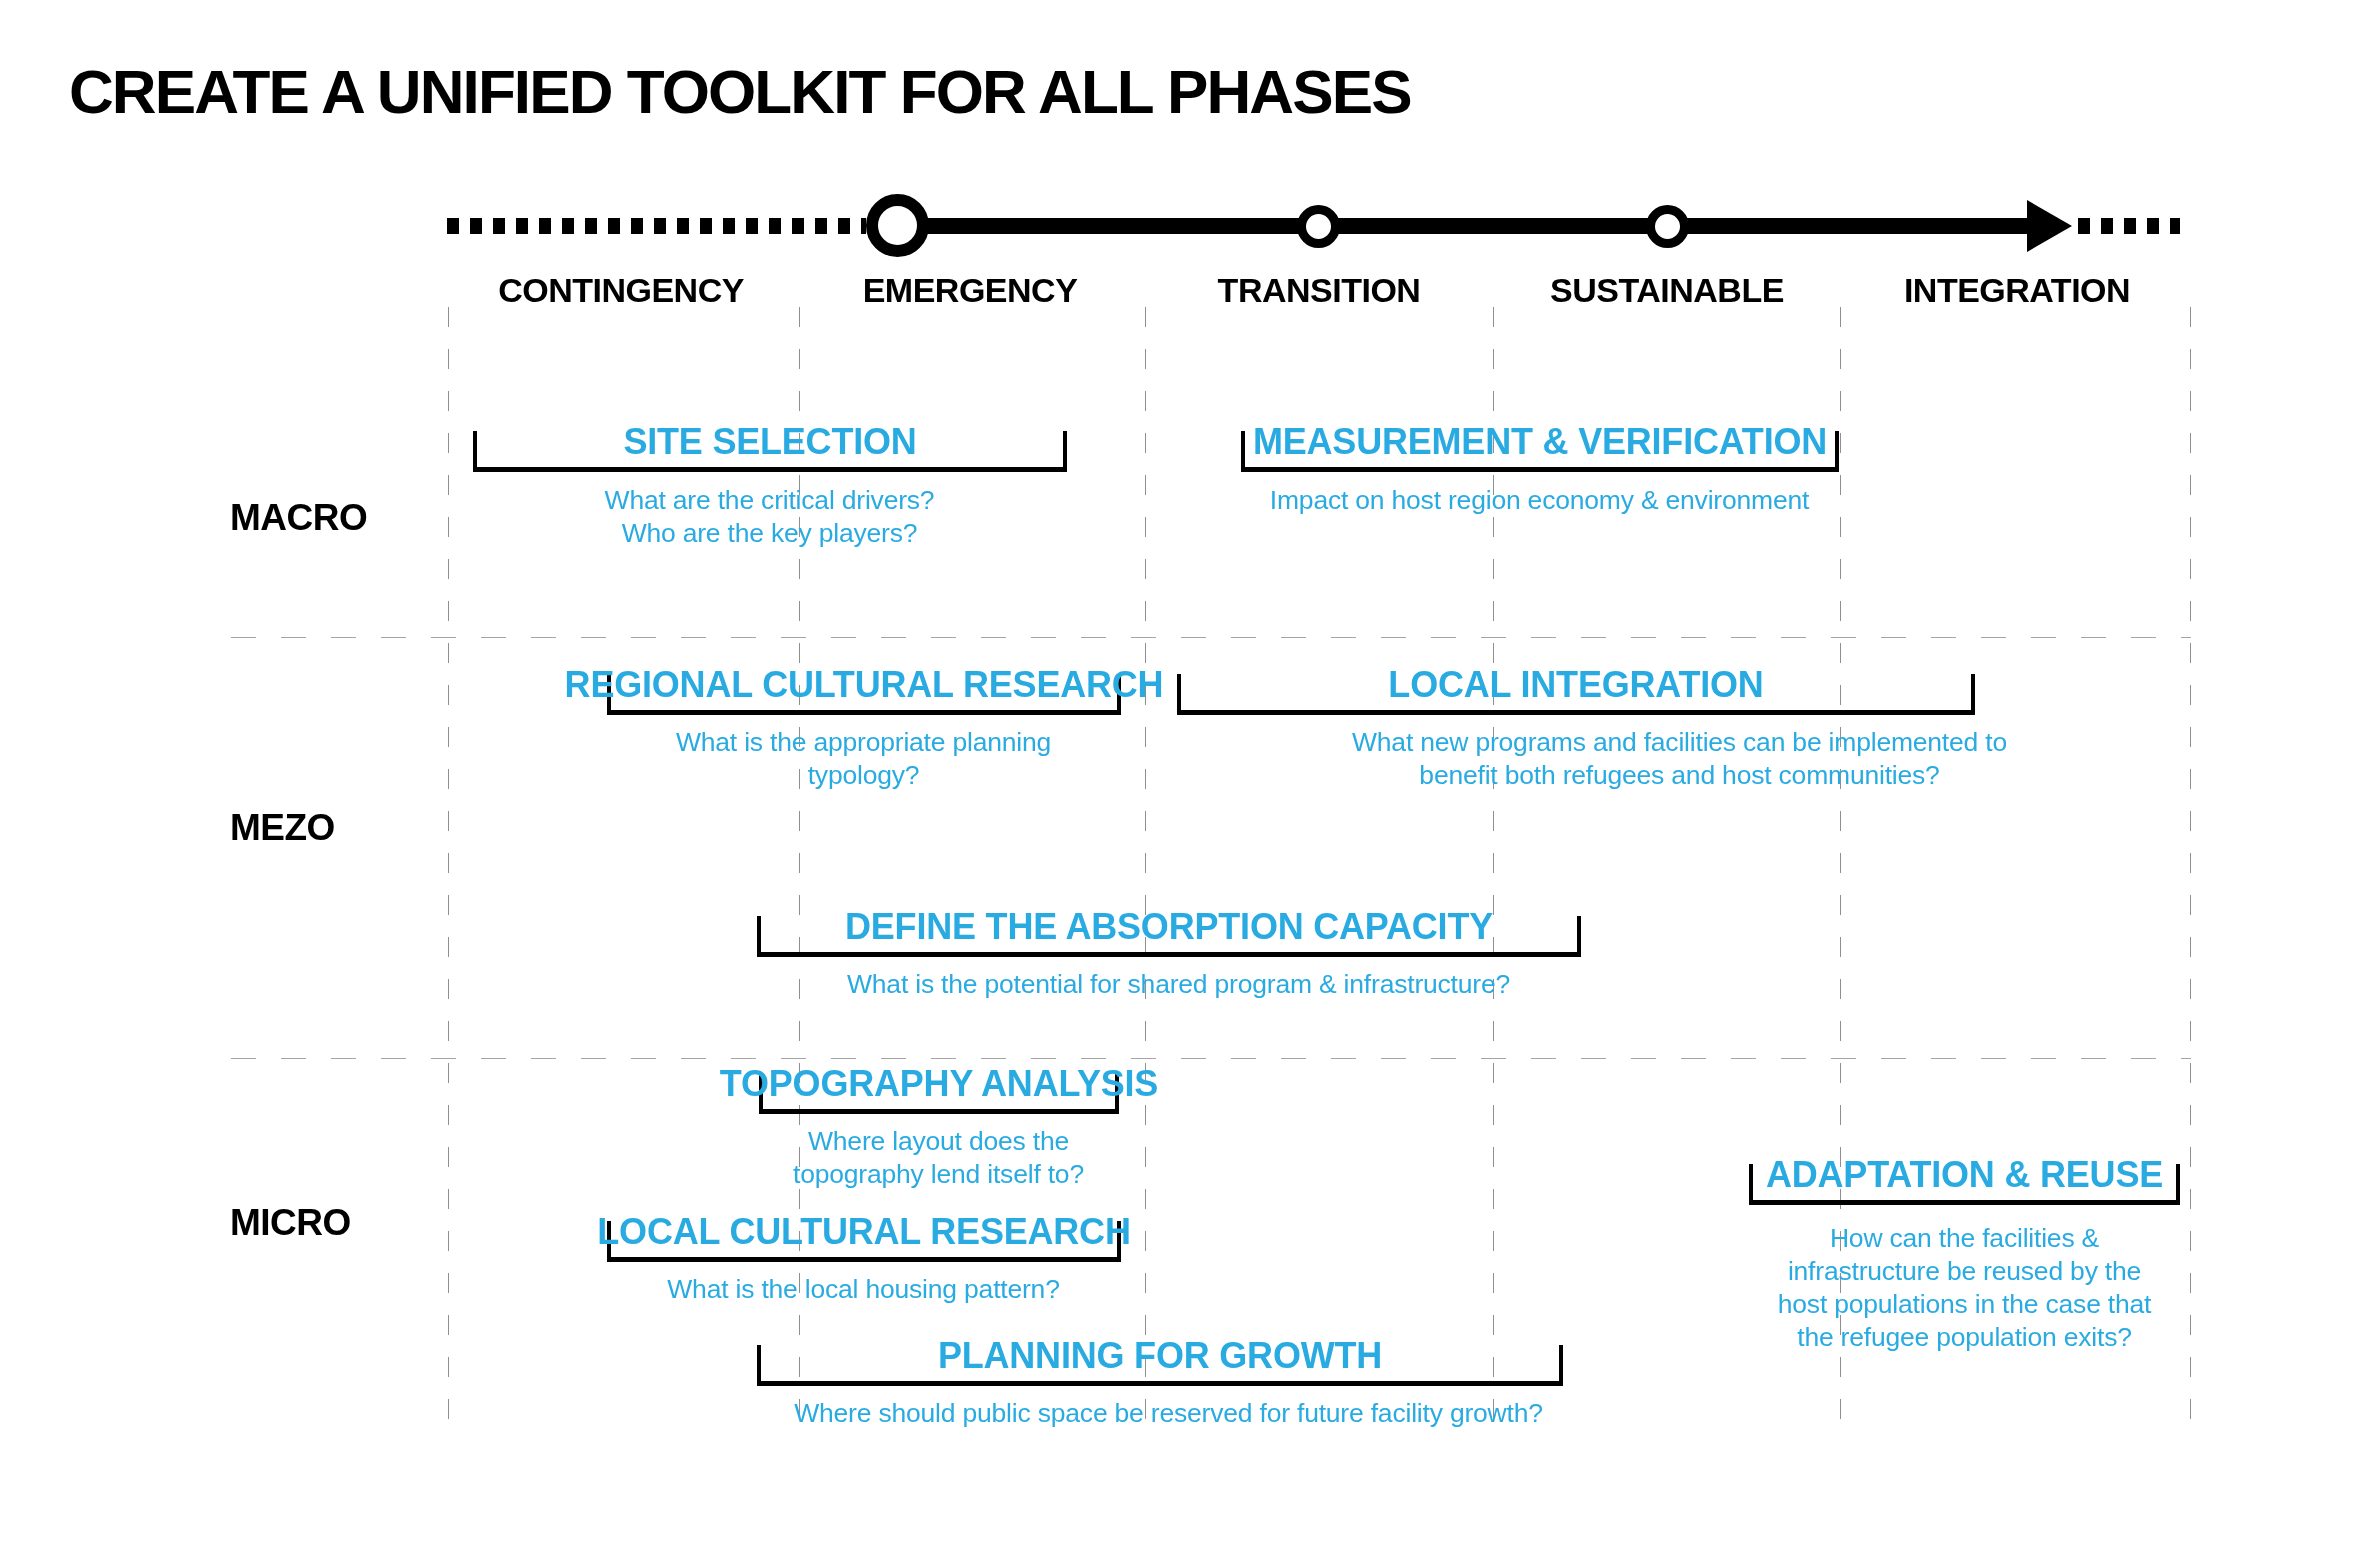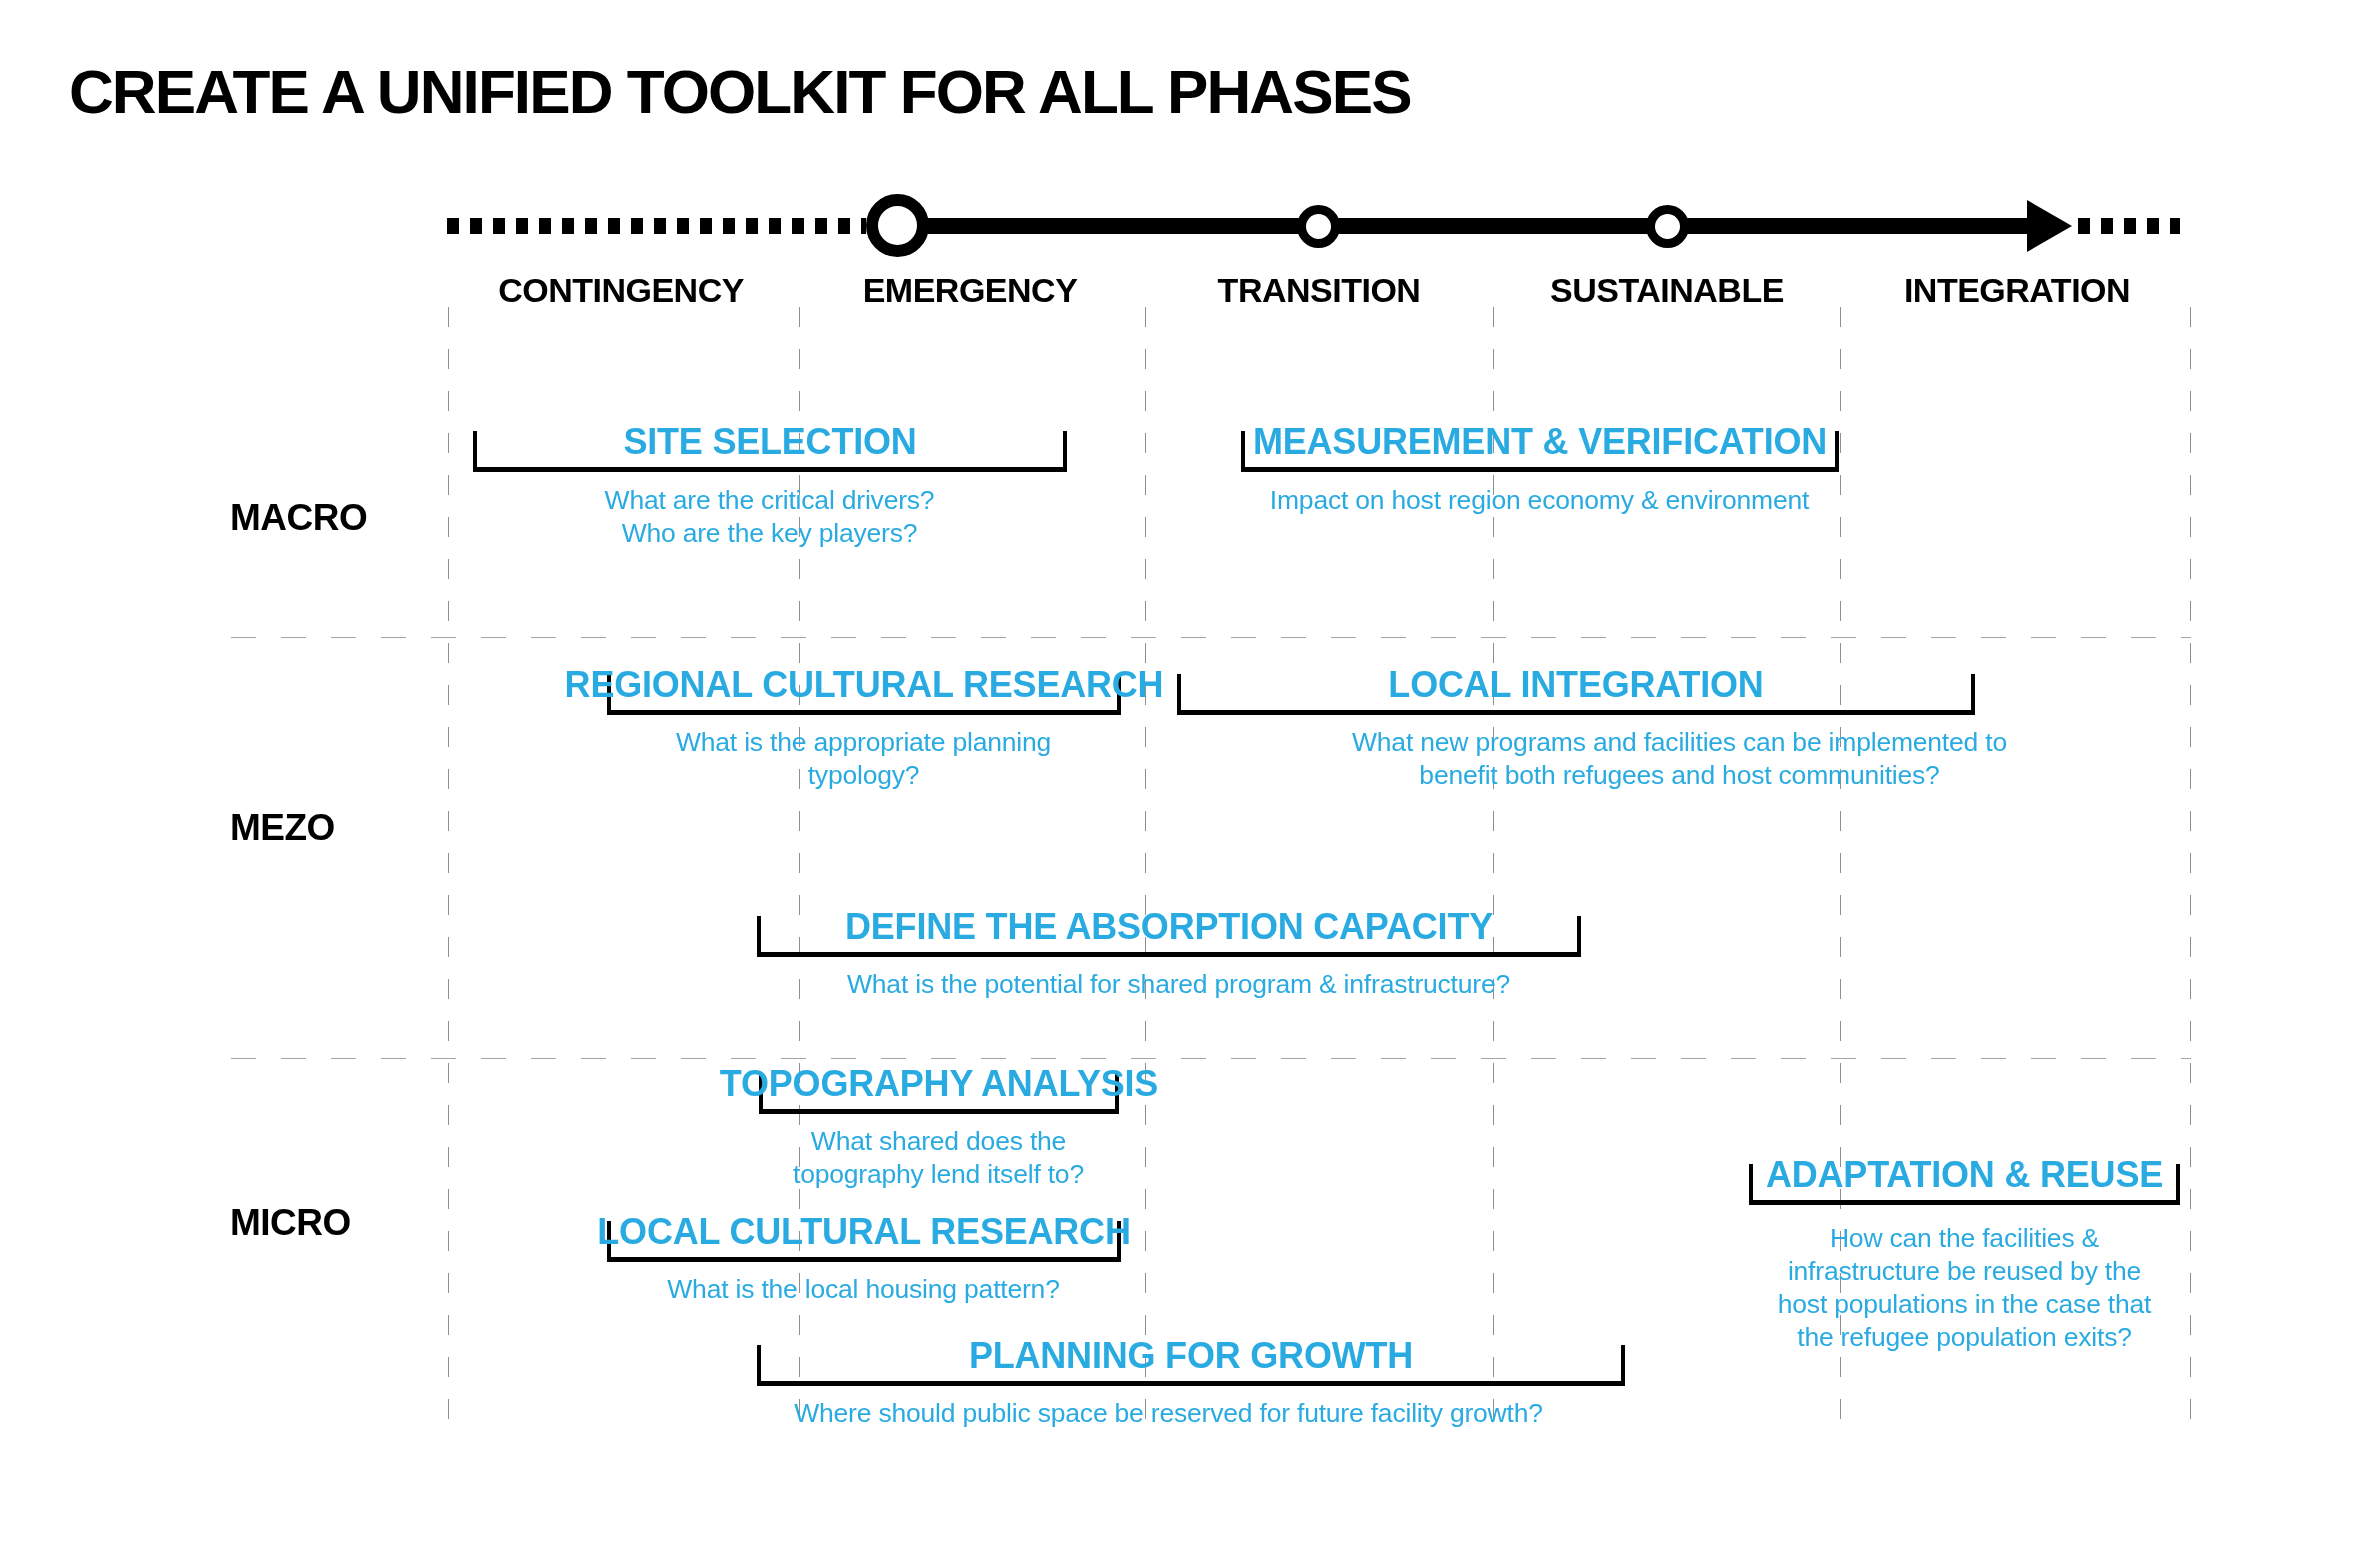--- a/index.html
+++ b/index.html
@@ -159,36 +159,36 @@
     <div class="abs questions" style="left:672px;top:968px;width:1013px;">
       <span>What is the potential for shared program &amp; infrastructure?</span>
     </div>
   </div>
 
   <div>
     <div class="abs bracket" style="left:759px;top:1073px;width:360px;">
       <div class="heading">TOPOGRAPHY ANALYSIS</div>
     </div>
     <div class="abs questions" style="left:664px;top:1125px;width:549px;">
-      <span>What shared does the</span>
+      <span>Where layout does the</span>
       <span>topography lend itself to?</span>
     </div>
   </div>
 
   <div>
     <div class="abs bracket" style="left:607px;top:1221px;width:514px;">
       <div class="heading">LOCAL CULTURAL RESEARCH</div>
     </div>
     <div class="abs questions" style="left:512px;top:1273px;width:703px;">
       <span>What is the local housing pattern?</span>
     </div>
   </div>
 
   <div>
-    <div class="abs bracket" style="left:757px;top:1345px;width:868px;">
+    <div class="abs bracket" style="left:757px;top:1345px;width:806px;">
       <div class="heading">PLANNING FOR GROWTH</div>
     </div>
     <div class="abs questions" style="left:662px;top:1397px;width:1013px;">
       <span>Where should public space be reserved for future facility growth?</span>
     </div>
   </div>
 
   <div>
     <div class="abs bracket" style="left:1749px;top:1164px;width:431px;">
       <div class="heading">ADAPTATION &amp; REUSE</div>

